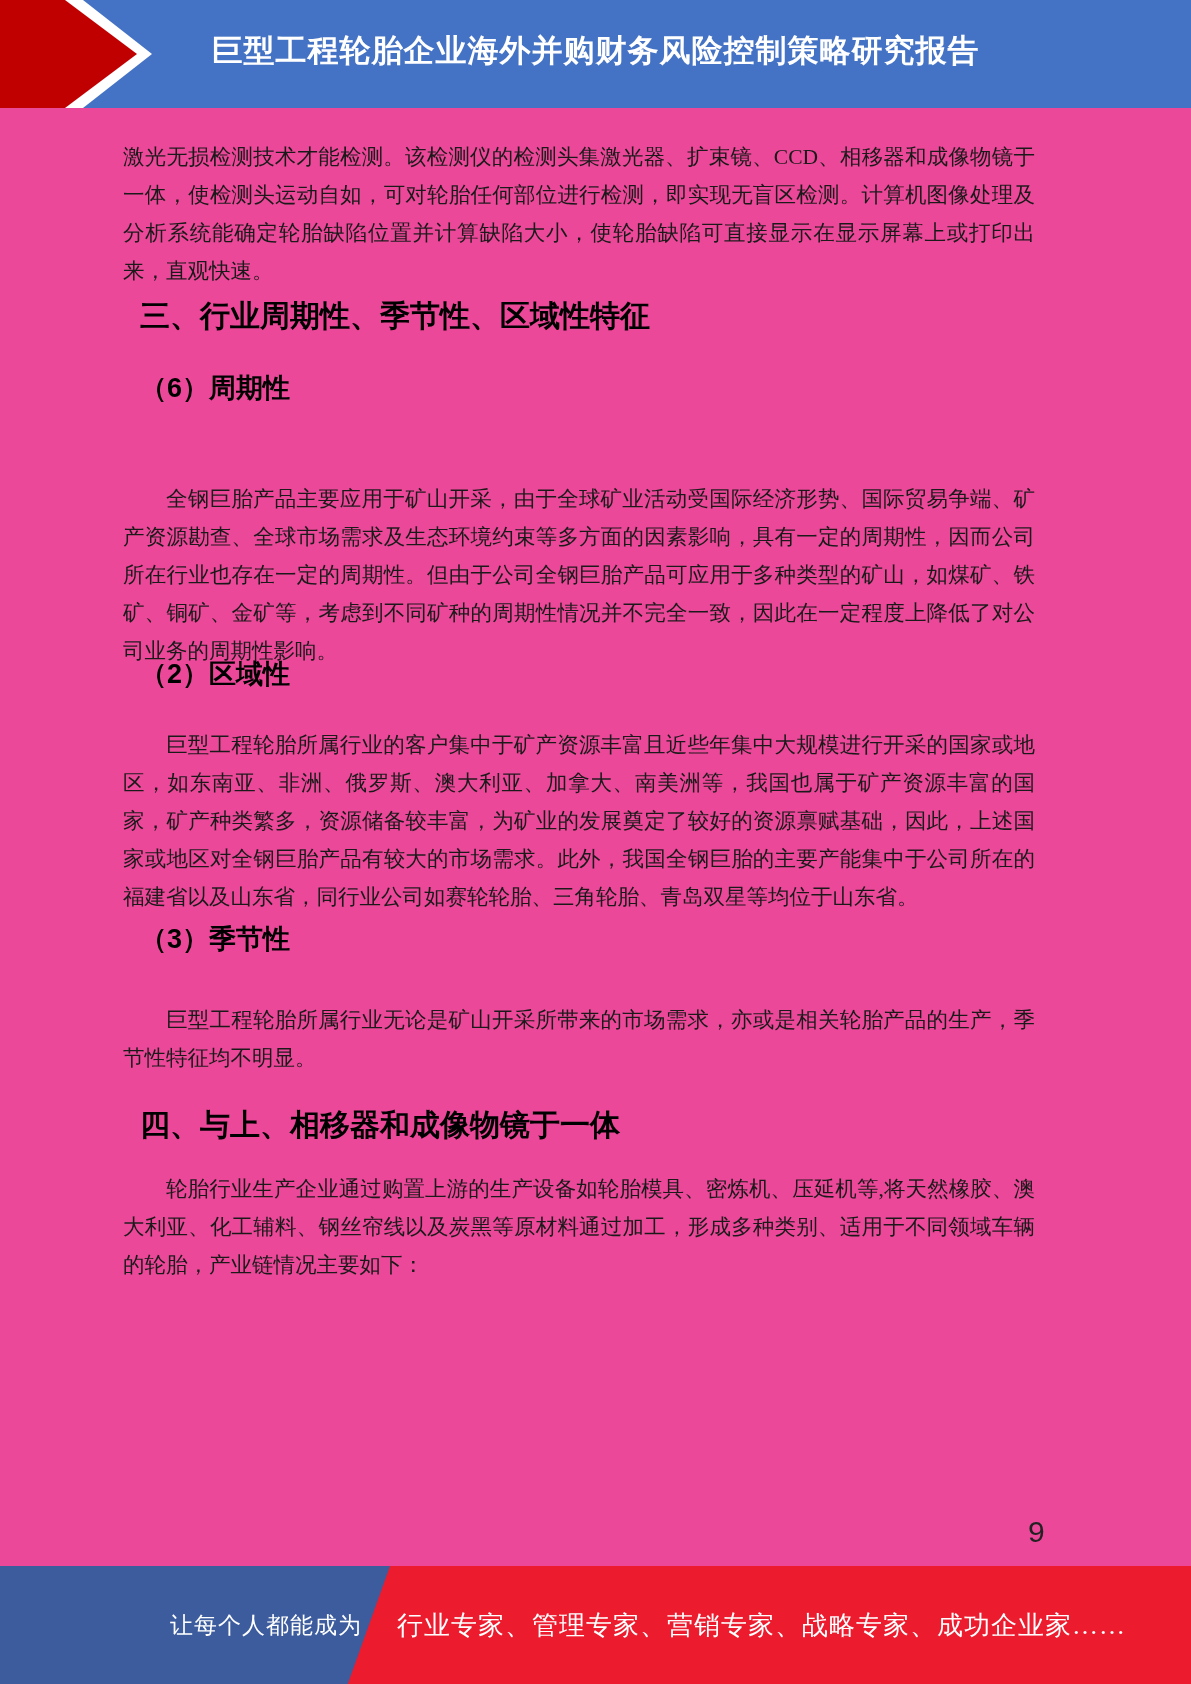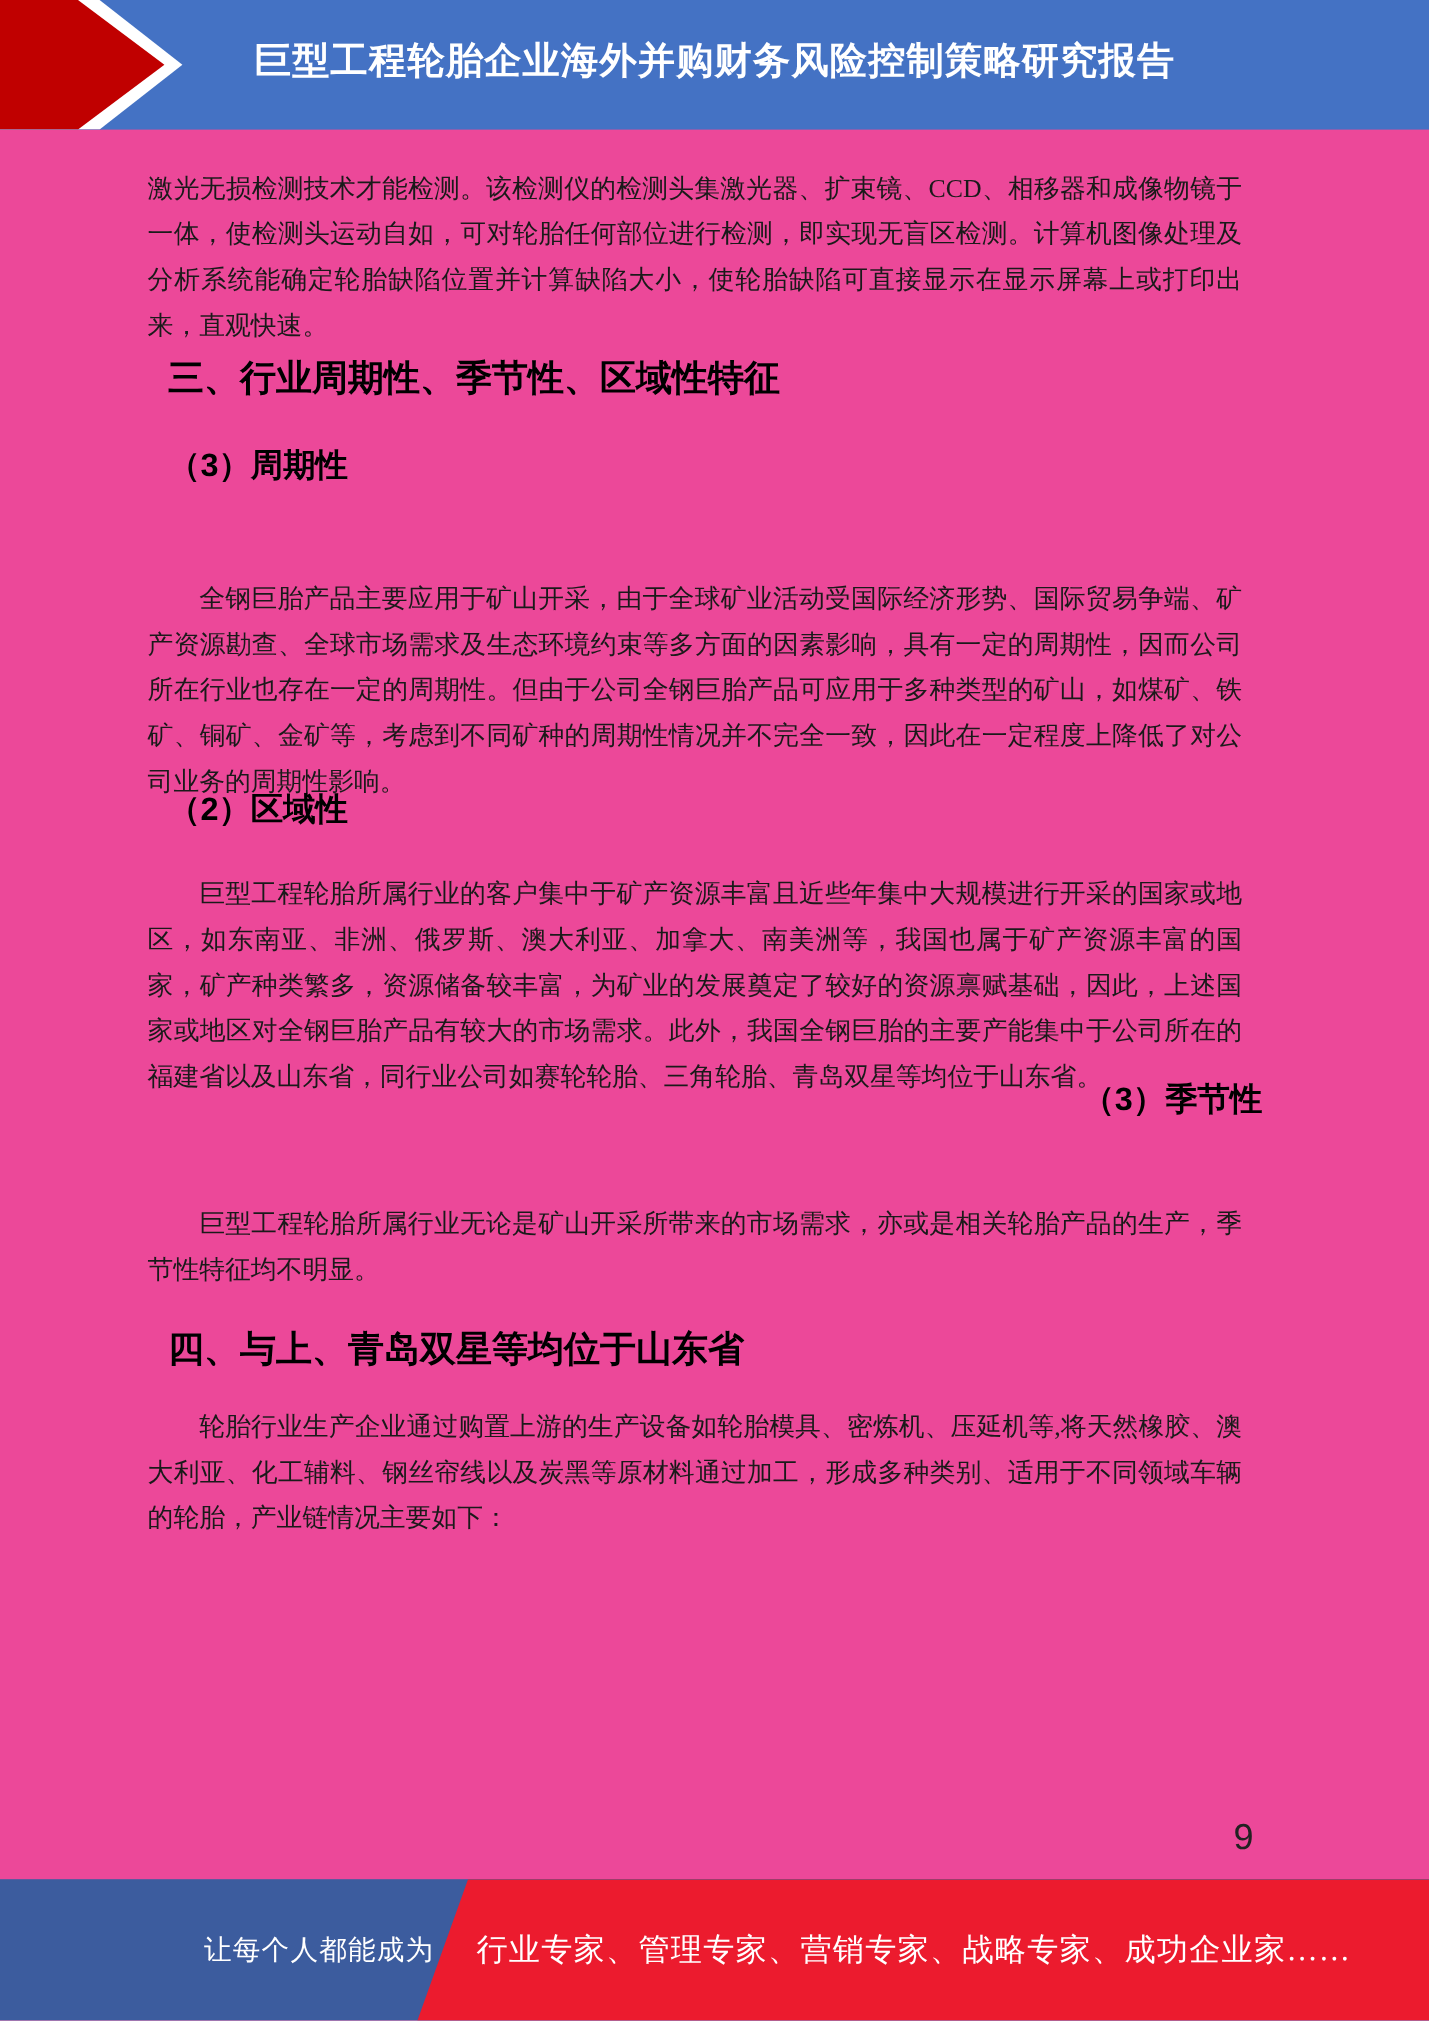--- a/index.html
+++ b/index.html
@@ -117,33 +117,33 @@
       <polygon points="0,0 83,0 152,55 83,110 0,110" fill="#ffffff"></polygon>
       <polygon points="0,0 65,0 137,55 65,110 0,110" fill="var(--arrow-red,#C00000)"></polygon>
     </svg>
     <div class="header-title">巨型工程轮胎企业海外并购财务风险控制策略研究报告</div>
   </div>
 
   <p class="body-block" style="top:138px;">激光无损检测技术才能检测。该检测仪的检测头集激光器、扩束镜、CCD、相移器和成像物镜于一体，使检测头运动自如，可对轮胎任何部位进行检测，即实现无盲区检测。计算机图像处理及分析系统能确定轮胎缺陷位置并计算缺陷大小，使轮胎缺陷可直接显示在显示屏幕上或打印出来，直观快速。</p>
 
   <h2 class="h-main" style="top:296px;">三、行业周期性、季节性、区域性特征</h2>
 
-  <h3 class="h-sub" style="top:370px;">（3）周期性</h3>
+  <h3 class="h-sub" style="top:370px;">（6）周期性</h3>
 
   <p class="body-block indent" style="top:448px;margin-top:32px;">全钢巨胎产品主要应用于矿山开采，由于全球矿业活动受国际经济形势、国际贸易争端、矿产资源勘查、全球市场需求及生态环境约束等多方面的因素影响，具有一定的周期性，因而公司所在行业也存在一定的周期性。但由于公司全钢巨胎产品可应用于多种类型的矿山，如煤矿、铁矿、铜矿、金矿等，考虑到不同矿种的周期性情况并不完全一致，因此在一定程度上降低了对公司业务的周期性影响。</p>
 
   <h3 class="h-sub" style="top:656px;">（2）区域性</h3>
 
   <p class="body-block indent" style="top:726px;">巨型工程轮胎所属行业的客户集中于矿产资源丰富且近些年集中大规模进行开采的国家或地区，如东南亚、非洲、俄罗斯、澳大利亚、加拿大、南美洲等，我国也属于矿产资源丰富的国家，矿产种类繁多，资源储备较丰富，为矿业的发展奠定了较好的资源禀赋基础，因此，上述国家或地区对全钢巨胎产品有较大的市场需求。此外，我国全钢巨胎的主要产能集中于公司所在的福建省以及山东省，同行业公司如赛轮轮胎、三角轮胎、青岛双星等均位于山东省。</p>
 
-  <h3 class="h-sub" style="top:898px;text-align:right;">（3）季节性</h3>
+  <h3 class="h-sub" style="top:921px;">（3）季节性</h3>
 
   <p class="body-block indent" style="top:1001px;">巨型工程轮胎所属行业无论是矿山开采所带来的市场需求，亦或是相关轮胎产品的生产，季节性特征均不明显。</p>
 
-  <h2 class="h-main" style="top:1105px;">四、与上、青岛双星等均位于山东省</h2>
+  <h2 class="h-main" style="top:1105px;">四、与上、相移器和成像物镜于一体</h2>
 
   <p class="body-block indent" style="top:1170px;">轮胎行业生产企业通过购置上游的生产设备如轮胎模具、密炼机、压延机等,将天然橡胶、澳大利亚、化工辅料、钢丝帘线以及炭黑等原材料通过加工，形成多种类别、适用于不同领域车辆的轮胎，产业链情况主要如下：</p>
 
   <div class="page-number">9</div>
 
   <div class="footer">
     <div class="footer-red"></div>
     <span class="footer-left-text">让每个人都能成为</span>
     <span class="footer-right-text">行业专家、管理专家、营销专家、战略专家、成功企业家……</span>
   </div>

